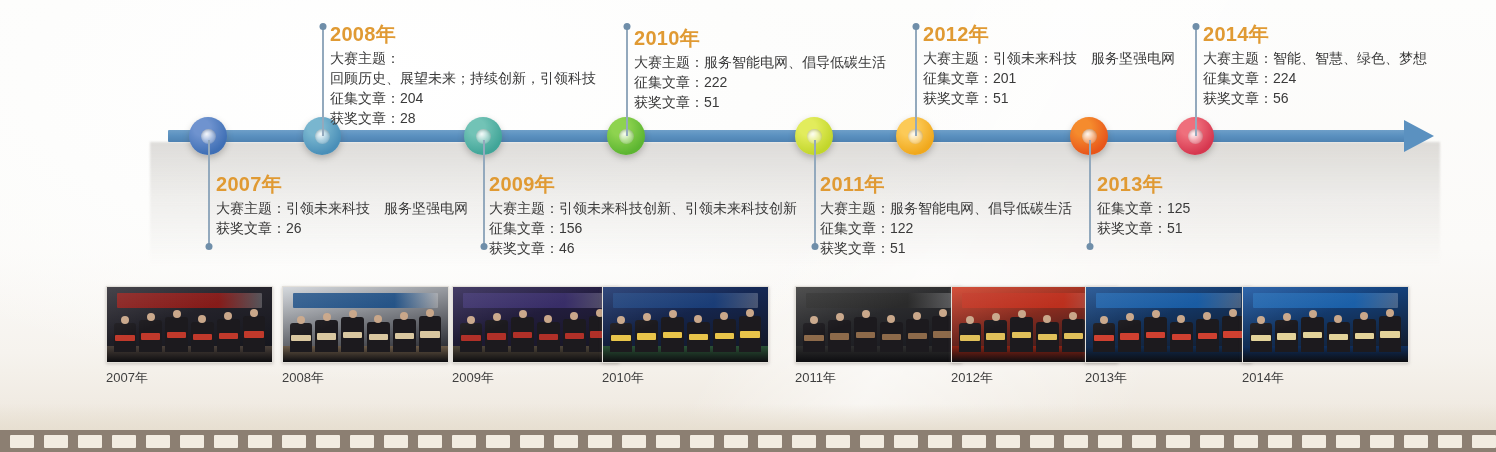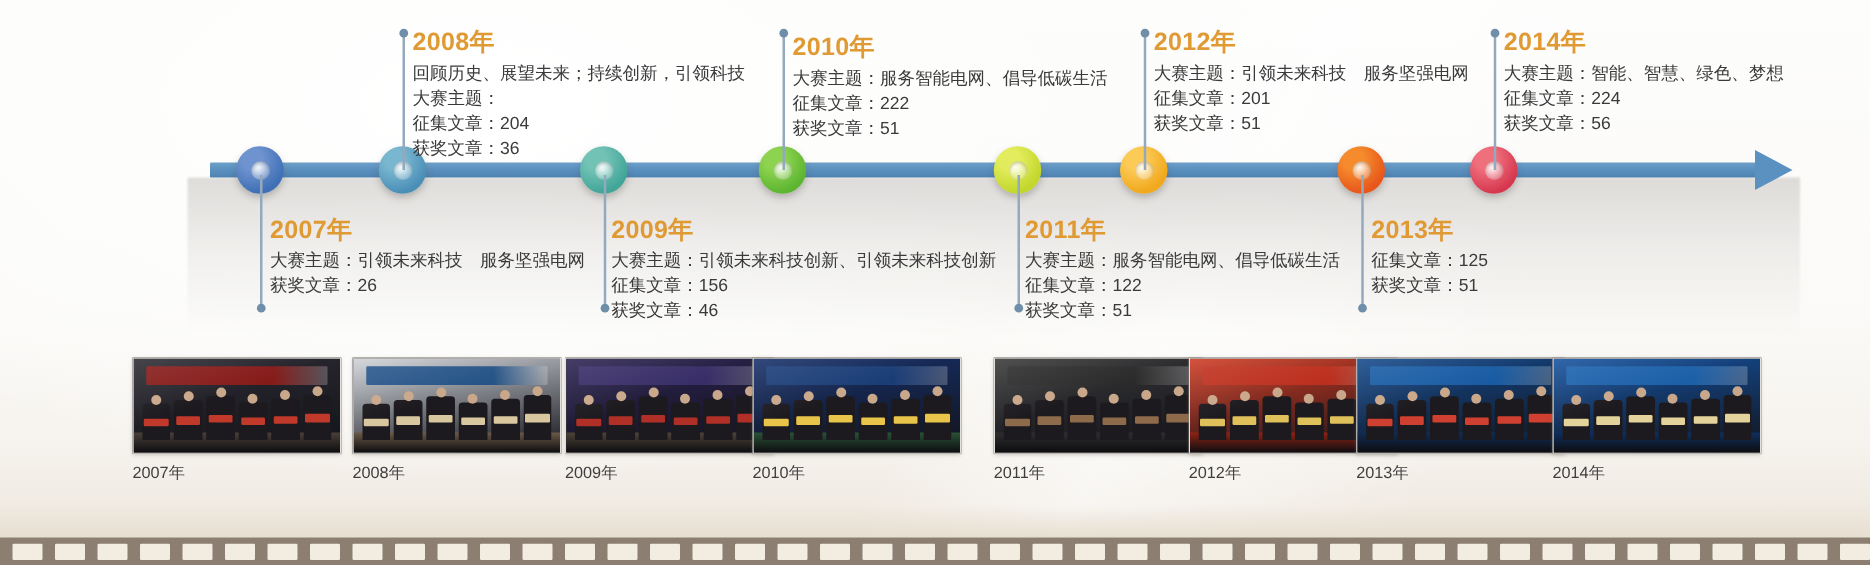--- a/index.html
+++ b/index.html
@@ -237,24 +237,24 @@
         <div class="stem-dot" style="left: 1195px; top: 23px;"></div>
       </div>
     <div id="entries">
         <div class="entry" style="left: 216px; top: 172px;">
           <div class="year">2007年</div>
           <div class="line">大赛主题：引领未来科技　服务坚强电网</div>
           <div class="line">获奖文章：26</div>
         </div>
         <div class="entry twoline" style="left: 330px; top: 22px;">
           <div class="year">2008年</div>
+          <div class="line">大赛主题：</div>
           <div class="line">回顾历史、展望未来；持续创新，引领科技</div>
-          <div class="line">大赛主题：</div>
           <div class="line">征集文章：204</div>
-          <div class="line">获奖文章：36</div>
+          <div class="line">获奖文章：28</div>
         </div>
         <div class="entry" style="left: 489px; top: 172px;">
           <div class="year">2009年</div>
           <div class="line">大赛主题：引领未来科技创新、引领未来科技创新</div>
           <div class="line">征集文章：156</div>
           <div class="line">获奖文章：46</div>
         </div>
         <div class="entry" style="left: 634px; top: 26px;">
           <div class="year">2010年</div>
           <div class="line">大赛主题：服务智能电网、倡导低碳生活</div>

